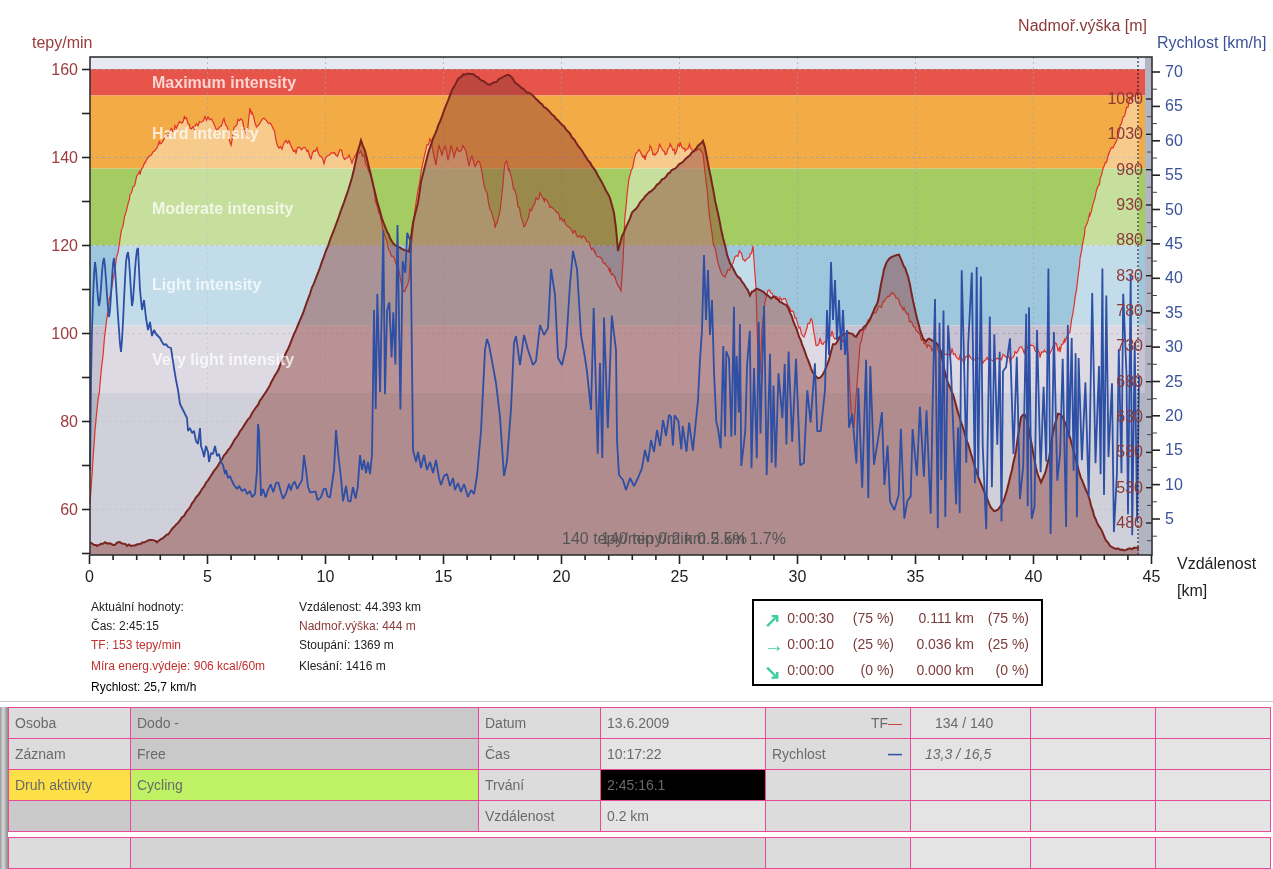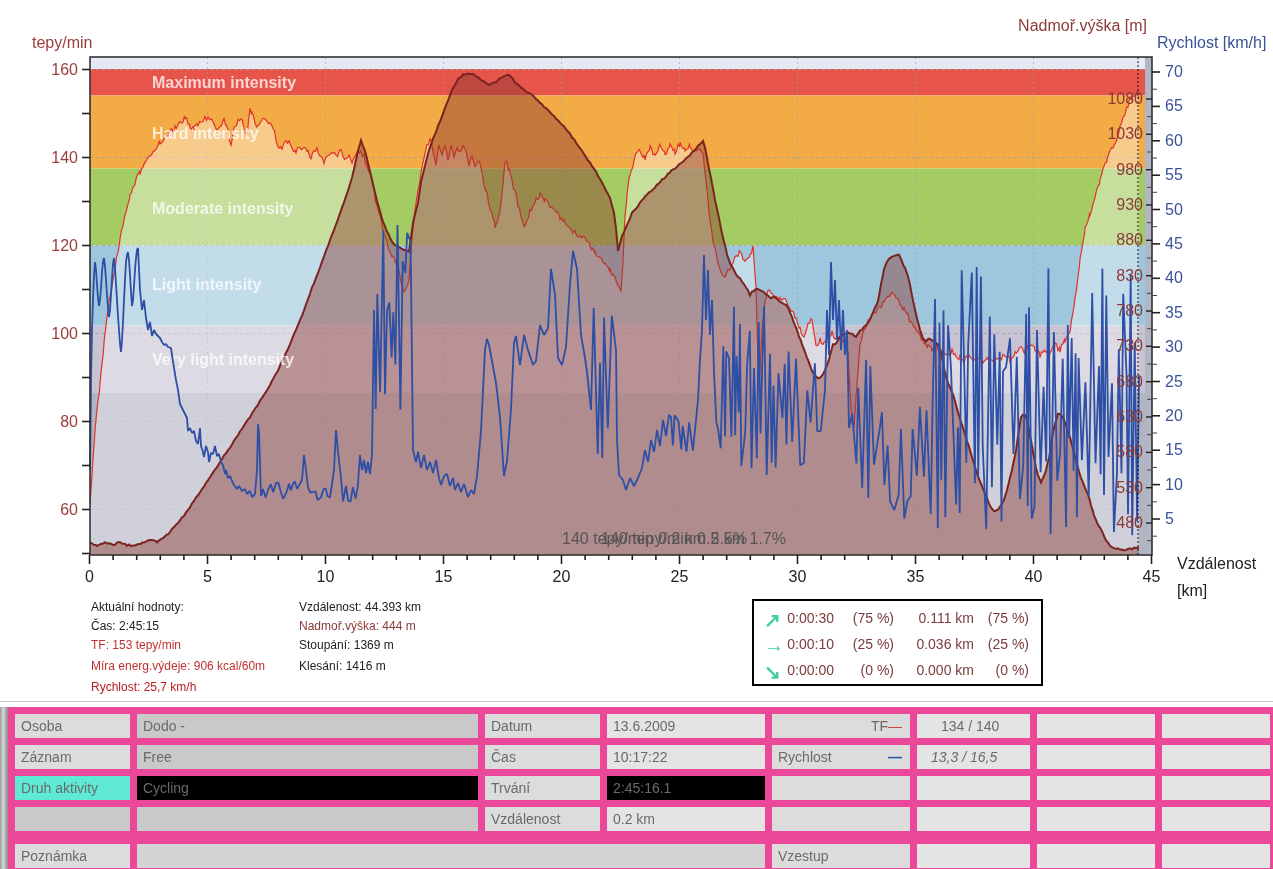--- a/index.html
+++ b/index.html
@@ -3,21 +3,21 @@
 <style>
 *{margin:0;padding:0;box-sizing:border-box;}
 html,body{width:1273px;height:869px;background:#fff;font-family:"Liberation Sans",sans-serif;overflow:hidden;}
 #chart{position:absolute;left:0;top:0;}
 .info{position:absolute;font-size:12px;color:#222;white-space:nowrap;}
 #legend{position:absolute;left:752px;top:599px;width:291px;height:87px;background:#fff;border:2px solid #000;}
 .lrow{position:absolute;font-size:14px;color:#7b3b3b;}
 .lrow span{position:absolute;text-align:right;}
 .arrow{position:absolute;left:10px;color:#3ecf9a;font-size:20px;font-weight:bold;}
 table.bt{position:absolute;left:8px;top:707px;width:1262px;border-collapse:collapse;table-layout:fixed;font-size:14px;color:#6a6a6a;}
-table.bt td{border:7px solid #ec4899;height:31px;padding:0 0 0 6px;overflow:hidden;vertical-align:middle;}
+table.bt td{border:1px solid #ec4899;height:31px;padding:0 0 0 6px;overflow:hidden;vertical-align:middle;}
 </style></head>
 <body>
 <div id="chart"><svg width="1273" height="869" viewBox="0 0 1273 869" font-family="Liberation Sans, sans-serif">
 <rect x="90.0" y="57" width="1055.0" height="12" fill="#e6e9f1"></rect>
 <rect x="90.0" y="69" width="1055.0" height="26.5" fill="#e7544a"></rect>
 <rect x="90.0" y="95.5" width="1055.0" height="73.0" fill="#f3ab46"></rect>
 <rect x="90.0" y="168.5" width="1055.0" height="77.0" fill="#a5cc62"></rect>
 <rect x="90.0" y="245.5" width="1055.0" height="80.0" fill="#9ec7dd"></rect>
 <rect x="90.0" y="325.5" width="1055.0" height="67.5" fill="#c8c3d2"></rect>
 <rect x="90.0" y="393" width="1055.0" height="162" fill="#b2b4c2"></rect>
@@ -210,21 +210,21 @@
 <text x="1147" y="31" font-size="16" fill="#8b3a3a" text-anchor="end">Nadmoř.výška [m]</text>
 <text x="1157" y="48" font-size="16" fill="#3a5398">Rychlost [km/h]</text>
 <text x="1177" y="569" font-size="16" fill="#222">Vzdálenost</text>
 <text x="1177" y="596" font-size="16" fill="#222">[km]</text>
 </svg></div>
 <div style="position:absolute;left:0;top:701px;width:1273px;height:1px;background:#c9c9c9;"></div>
 <div class="info" style="left:91px;top:600px;">Aktuální hodnoty:</div>
 <div class="info" style="left:91px;top:619px;">Čas: 2:45:15</div>
 <div class="info" style="left:91px;top:638px;color:#c03030;">TF: 153 tepy/min</div>
 <div class="info" style="left:91px;top:659px;color:#c03030;">Míra energ.výdeje: 906 kcal/60m</div>
-<div class="info" style="left:91px;top:680px;color:#b91c1c;">Rychlost: 25,7 km/h</div>
+<div class="info" style="left:91px;top:680px;color:#000000;">Rychlost: 25,7 km/h</div>
 <div class="info" style="left:299px;top:600px;">Vzdálenost: 44.393 km</div>
 <div class="info" style="left:299px;top:619px;color:#8b3a3a;">Nadmoř.výška: 444 m</div>
 <div class="info" style="left:299px;top:638px;">Stoupání: 1369 m</div>
 <div class="info" style="left:299px;top:659px;">Klesání: 1416 m</div>
 <div id="legend">
 <div class="lrow" style="top:9px;">
       <span class="arrow" style="top:-2px;">↗</span>
       <span style="left:30px;width:50px;">0:00:30</span>
       <span style="left:95px;width:45px;">(75 %)</span>
       <span style="left:155px;width:65px;">0.111 km</span>
@@ -272,22 +272,22 @@
         <td style="background:#dcdcdc;">Záznam</td>
         <td style="background:#c9c9c9;">Free</td>
         <td style="background:#dcdcdc;">Čas</td>
         <td style="background:#e4e4e4;">10:17:22</td>
         <td style="background:#dcdcdc;">Rychlost<span style="float:right;margin-right:8px;color:#2d4fa5;font-weight:bold;">—</span></td>
         <td style="background:#e4e4e4;padding-left:14px;font-style:italic;">13,3 / 16,5</td>
         <td style="background:#e4e4e4;"></td>
         <td style="background:#e4e4e4;"></td>
       </tr>
 <tr>
-        <td style="background:#5eead4;">Druh aktivity</td>
-        <td style="background:#000000;">Cycling</td>
+        <td style="background:#fde047;">Druh aktivity</td>
+        <td style="background:#bef264;">Cycling</td>
         <td style="background:#dcdcdc;">Trvání</td>
         <td style="background:#000000;">2:45:16.1</td>
         <td style="background:#dcdcdc;"></td>
         <td style="background:#e4e4e4;"></td>
         <td style="background:#e4e4e4;"></td>
         <td style="background:#e4e4e4;"></td>
       </tr>
 <tr>
         <td style="background:#c9c9c9;"></td>
         <td style="background:#c9c9c9;"></td>
@@ -303,28 +303,20 @@
 <table class="bt" style="top:837px;">
 <colgroup>
       <col style="width:122px">
       <col style="width:635px">
       <col style="width:145px">
       <col style="width:120px">
       <col style="width:125px">
       <col style="width:115px">
     </colgroup>
 <tbody>
-      <tr>
-        <td style="background:#dcdcdc;">Poznámka</td>
-        <td style="background:#d4d4d4;"></td>
-        <td style="background:#dcdcdc;">Vzestup</td>
-        <td style="background:#e4e4e4;"></td>
-        <td style="background:#e4e4e4;"></td>
-        <td style="background:#e4e4e4;"></td>
-      </tr>
 <tr>
         <td style="background:#dcdcdc;height:31px;"></td>
         <td style="background:#d4d4d4;"></td>
         <td style="background:#dcdcdc;"></td>
         <td style="background:#e4e4e4;"></td>
         <td style="background:#e4e4e4;"></td>
         <td style="background:#e4e4e4;"></td>
       </tr>
 </tbody>
   </table>

